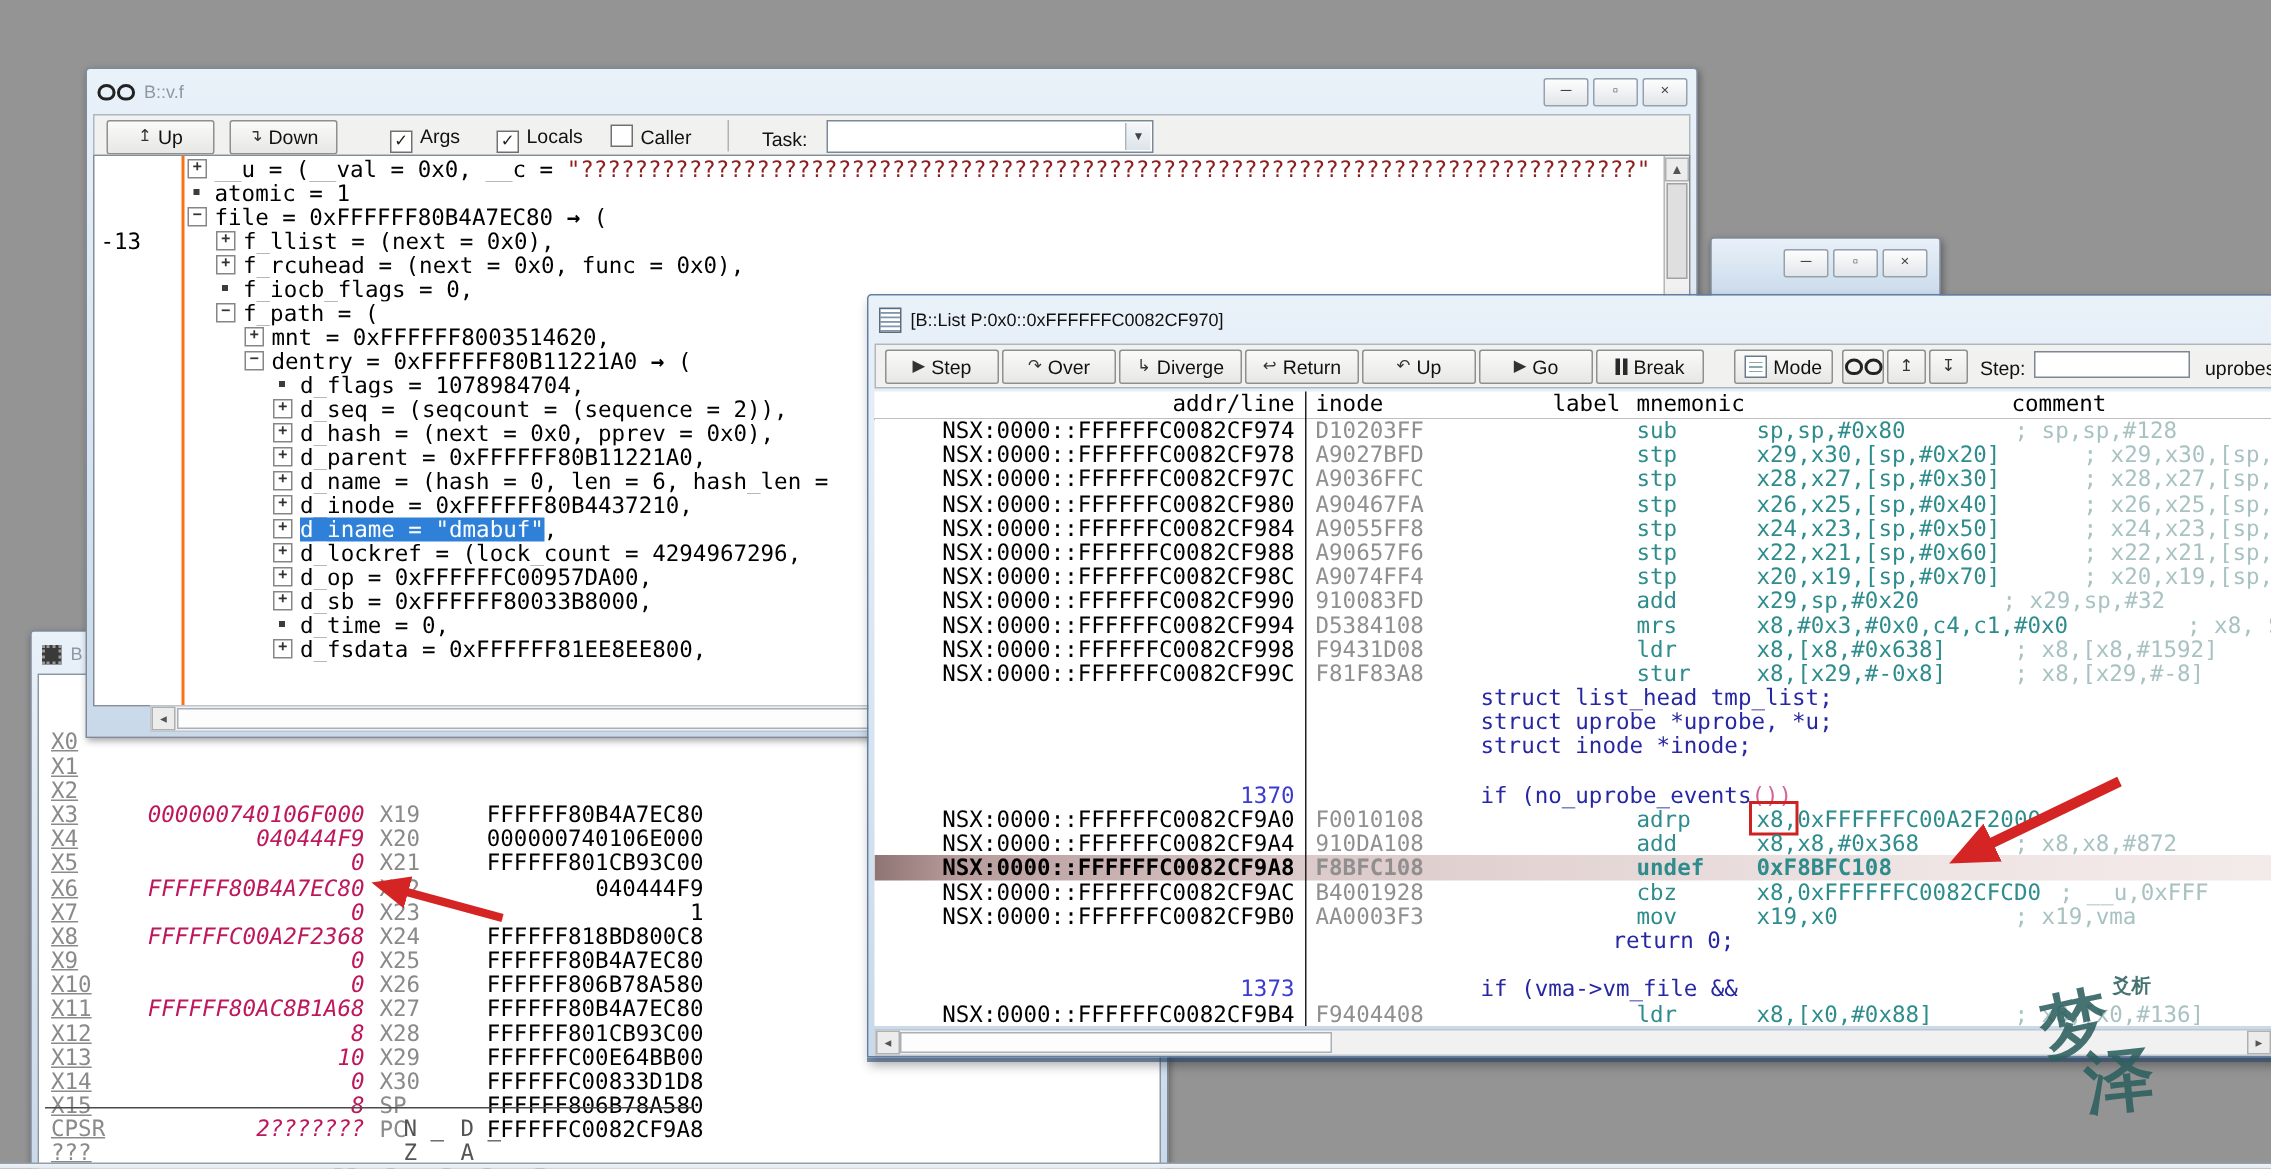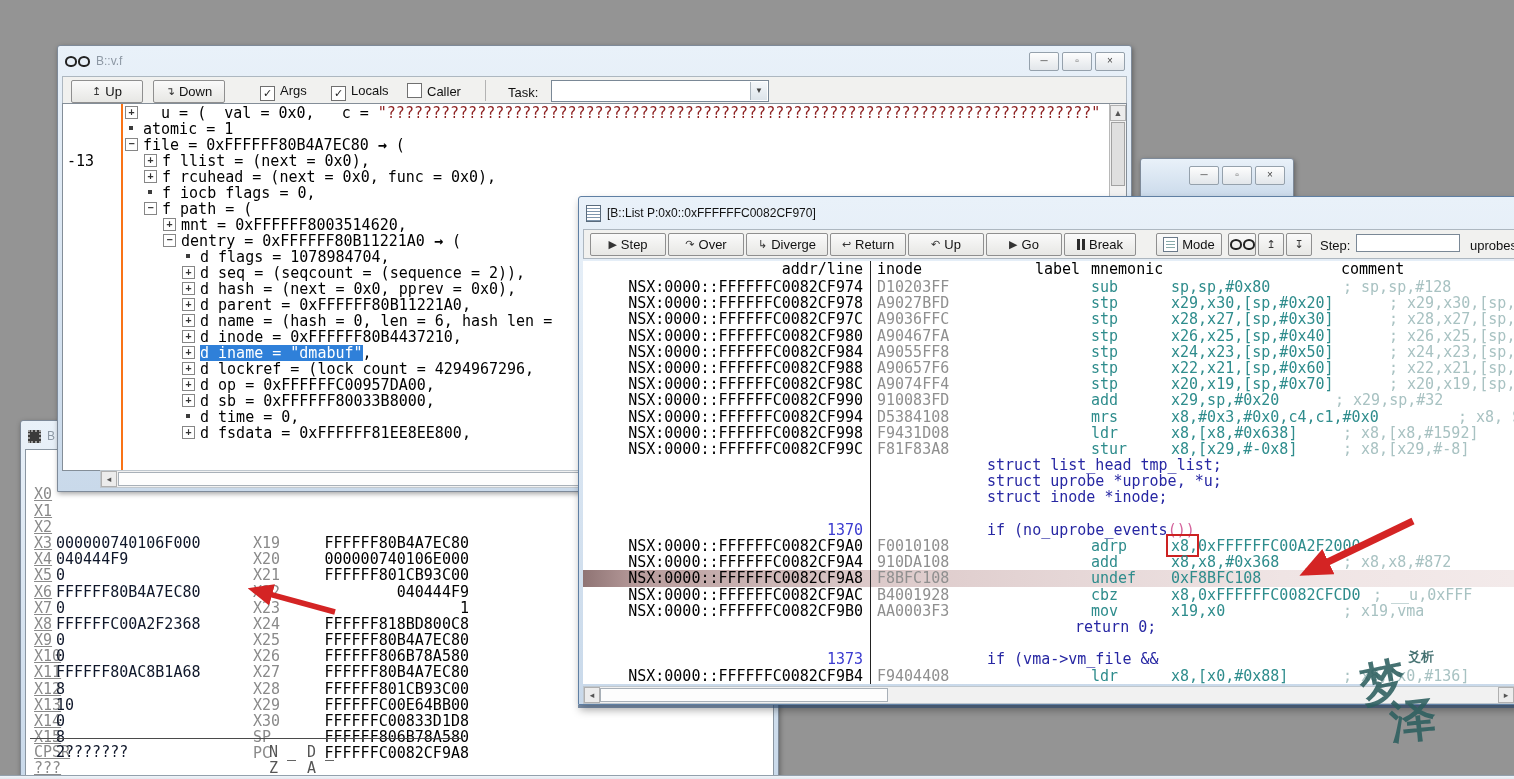--- a/index.html
+++ b/index.html
@@ -23,21 +23,21 @@
 
   
   #reg-win{left:20px;top:420px;width:757px;height:360px;z-index:1;}
   #reg-win .titlebar{color:#8d98a4;}
   .chip-icon{width:13px;height:13px;background:#3a3a3a;border:2px dotted #9a9a9a;box-sizing:border-box;}
   #reg-body{position:absolute;left:4px;right:4px;top:28px;bottom:0;background:#fff;border:1px solid #8a96a2;
             overflow:hidden;font:15px/16.2px "DejaVu Sans Mono",monospace;white-space:pre;padding-top:4px;}
   .rrow{position:relative;height:16.2px;}
   .rn,.rn2{position:absolute;color:#8a8a8a;}
   .rn{left:8px;text-decoration:underline;} .rn2{left:227px;}
-  .rv{position:absolute;left:30px;width:187px;text-align:left;color:#0f172a;}
+  .rv{position:absolute;left:30px;width:187px;text-align:right;color:#be185d;font-style:italic;}
   .rv2{position:absolute;left:285px;width:158px;text-align:right;color:#000;}
   #reg-sep{position:absolute;left:4px;width:432px;top:288px;border-top:1px solid #4a4a4a;}
   .reg-abs{position:absolute;}
   .flag-l{color:#555;} .flag-v{color:#000;}
 
   
   #vf-win{left:57px;top:45px;width:1073px;height:445px;z-index:2;}
   #vf-win .titlebar{color:#8d98a4;}
   #vf-toolbar{top:30px;height:27px;}
   #vf-body{position:absolute;left:4px;right:4px;top:57px;bottom:20px;background:#fff;
@@ -69,21 +69,21 @@
   #list-toolbar{top:32px;height:28px;}
   .doc-icon{width:13px;height:15px;background:#fff;border:1px solid #5a6b7c;
             background-image:linear-gradient(#7f96ad 1px,transparent 1px);background-size:100% 3px;
             background-position:0 2px;}
   #list-header{position:absolute;left:4px;right:4px;top:64px;height:18px;background:#fff;
                border-bottom:1px solid #000;font:15px/17px "DejaVu Sans Mono",monospace;color:#000;}
   #list-body{position:absolute;left:4px;right:4px;top:82px;height:405px;background:#fff;overflow:hidden;
              font:15px/16.2px "DejaVu Sans Mono",monospace;white-space:pre;}
   .col-div{position:absolute;left:291px;top:64px;width:1px;height:423px;background:#222;z-index:2;}
   .lrow{position:relative;height:16.2px;}
-  .lrow.hl{background:linear-gradient(90deg,#8f7474 0,#b89c9c 6%,#dcc9c9 30%,#efe4e4 75%,#f3eaea 100%);}
+  .lrow.hl{background:linear-gradient(90deg,#8f7474 0,#b89c9c 6%,#dcc9c9 30%,#efe4e4 75%,#f3eaea 100%);font-weight:bold;}
   .la{position:absolute;left:10px;width:270px;text-align:right;color:#000;}
   .lln{position:absolute;left:10px;width:270px;text-align:right;color:#3b3bd0;}
   .lc{position:absolute;left:294px;color:#8f8f8f;}
   .lm{position:absolute;left:508px;color:#2e8c8c;}
   .lo{position:absolute;left:588px;color:#2e8c8c;}
   .lcm{position:absolute;color:#a8c2c2;}
   .lsrc{position:absolute;color:#2727a3;}
   .lsrc2{color:#d4649c;}
   .hdr-a{position:absolute;left:10px;width:270px;text-align:right;}
   .hdr-c{position:absolute;left:294px;} .hdr-l{position:absolute;left:452px;}

